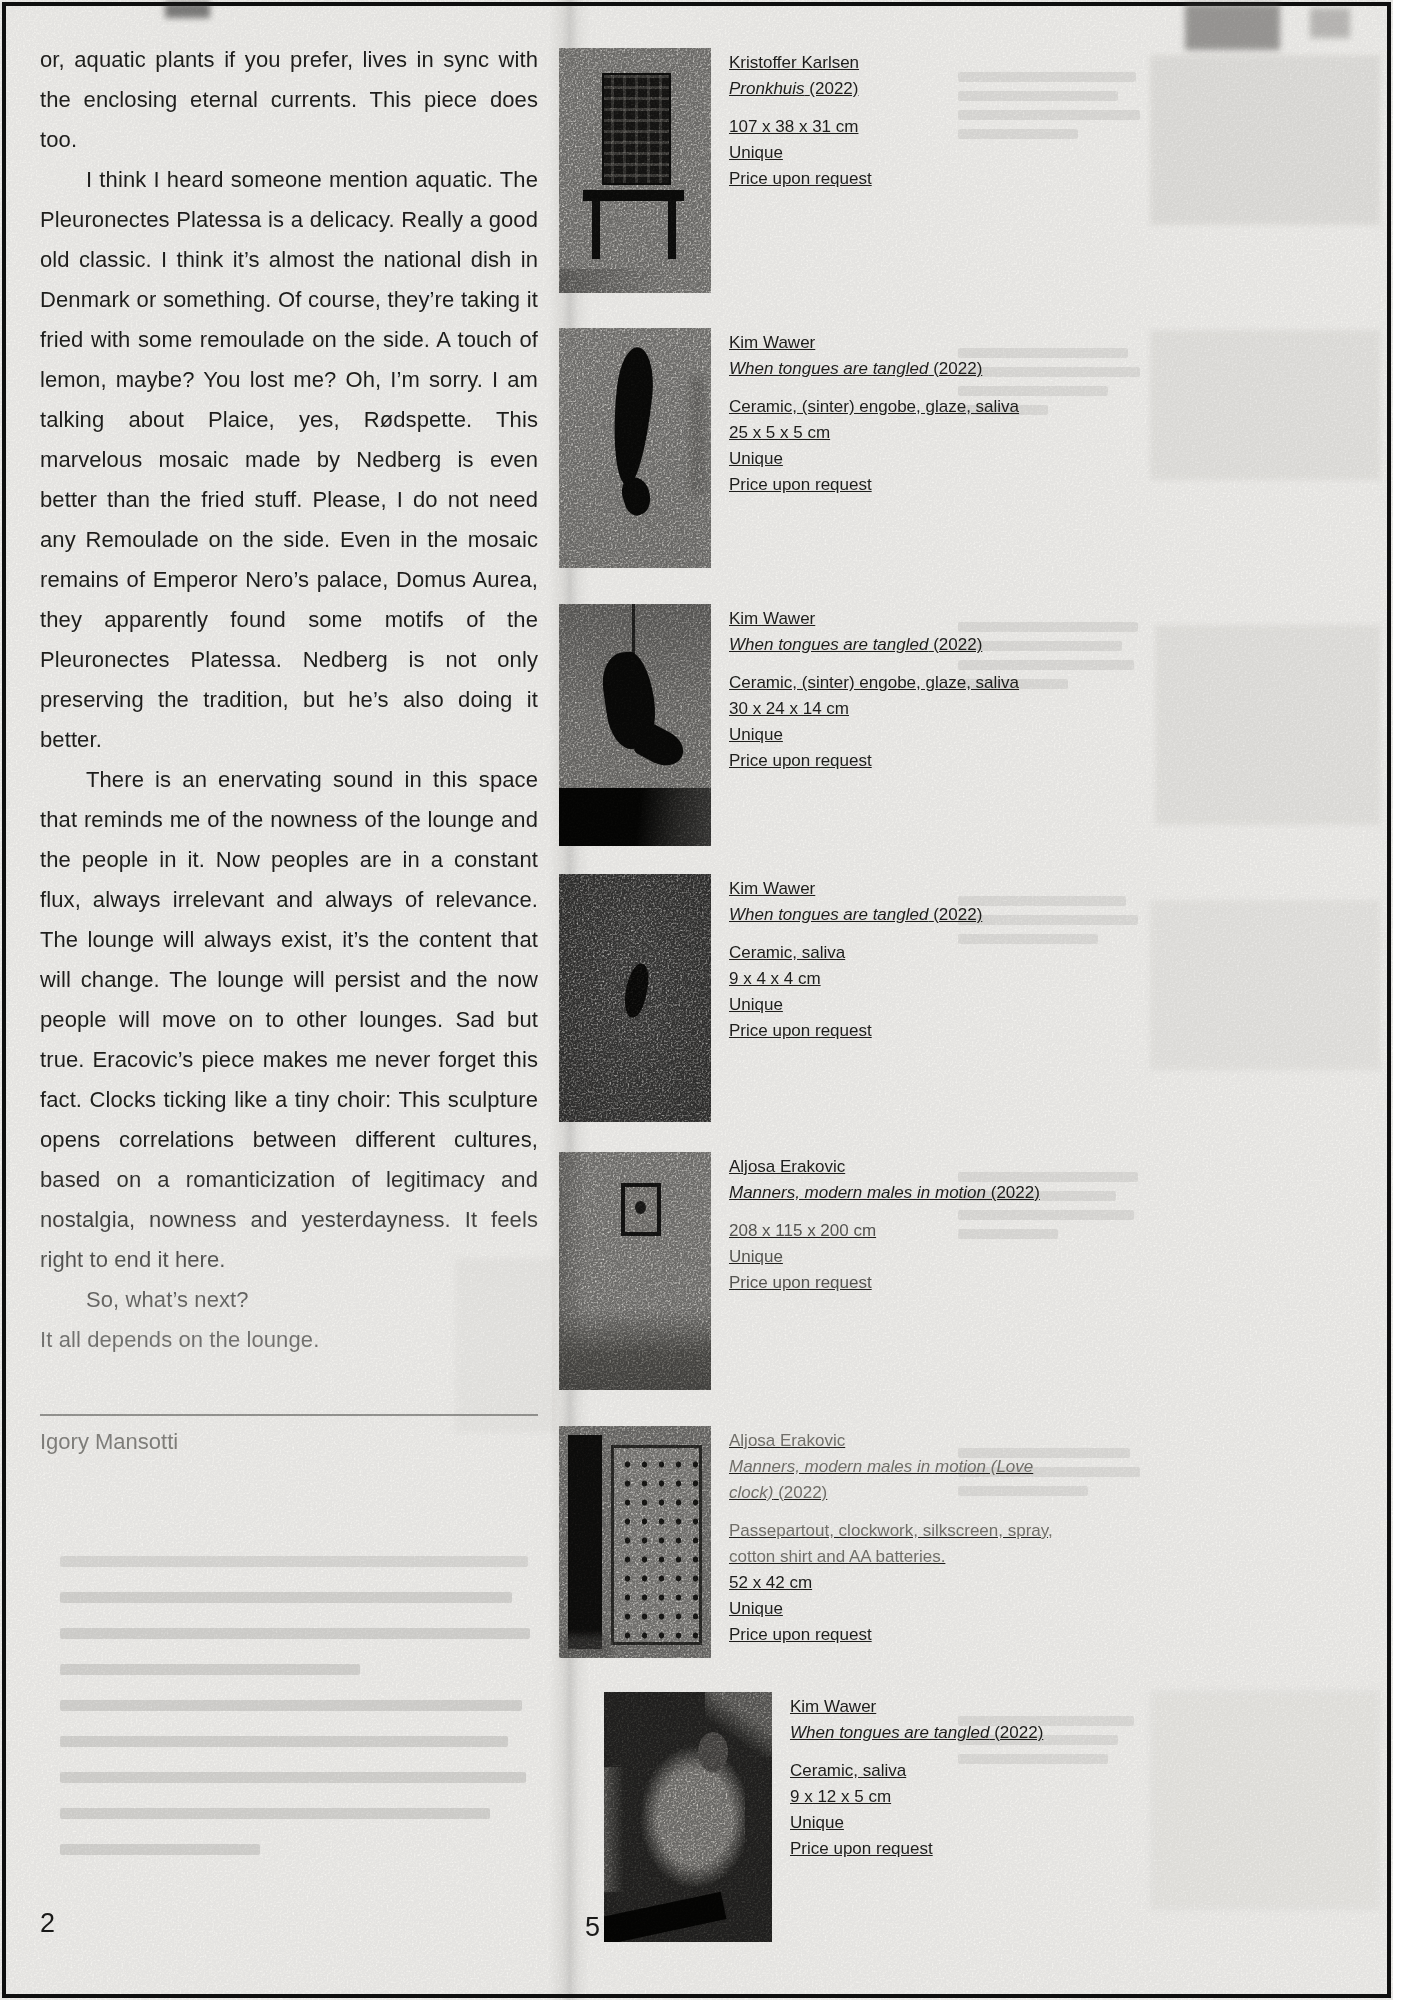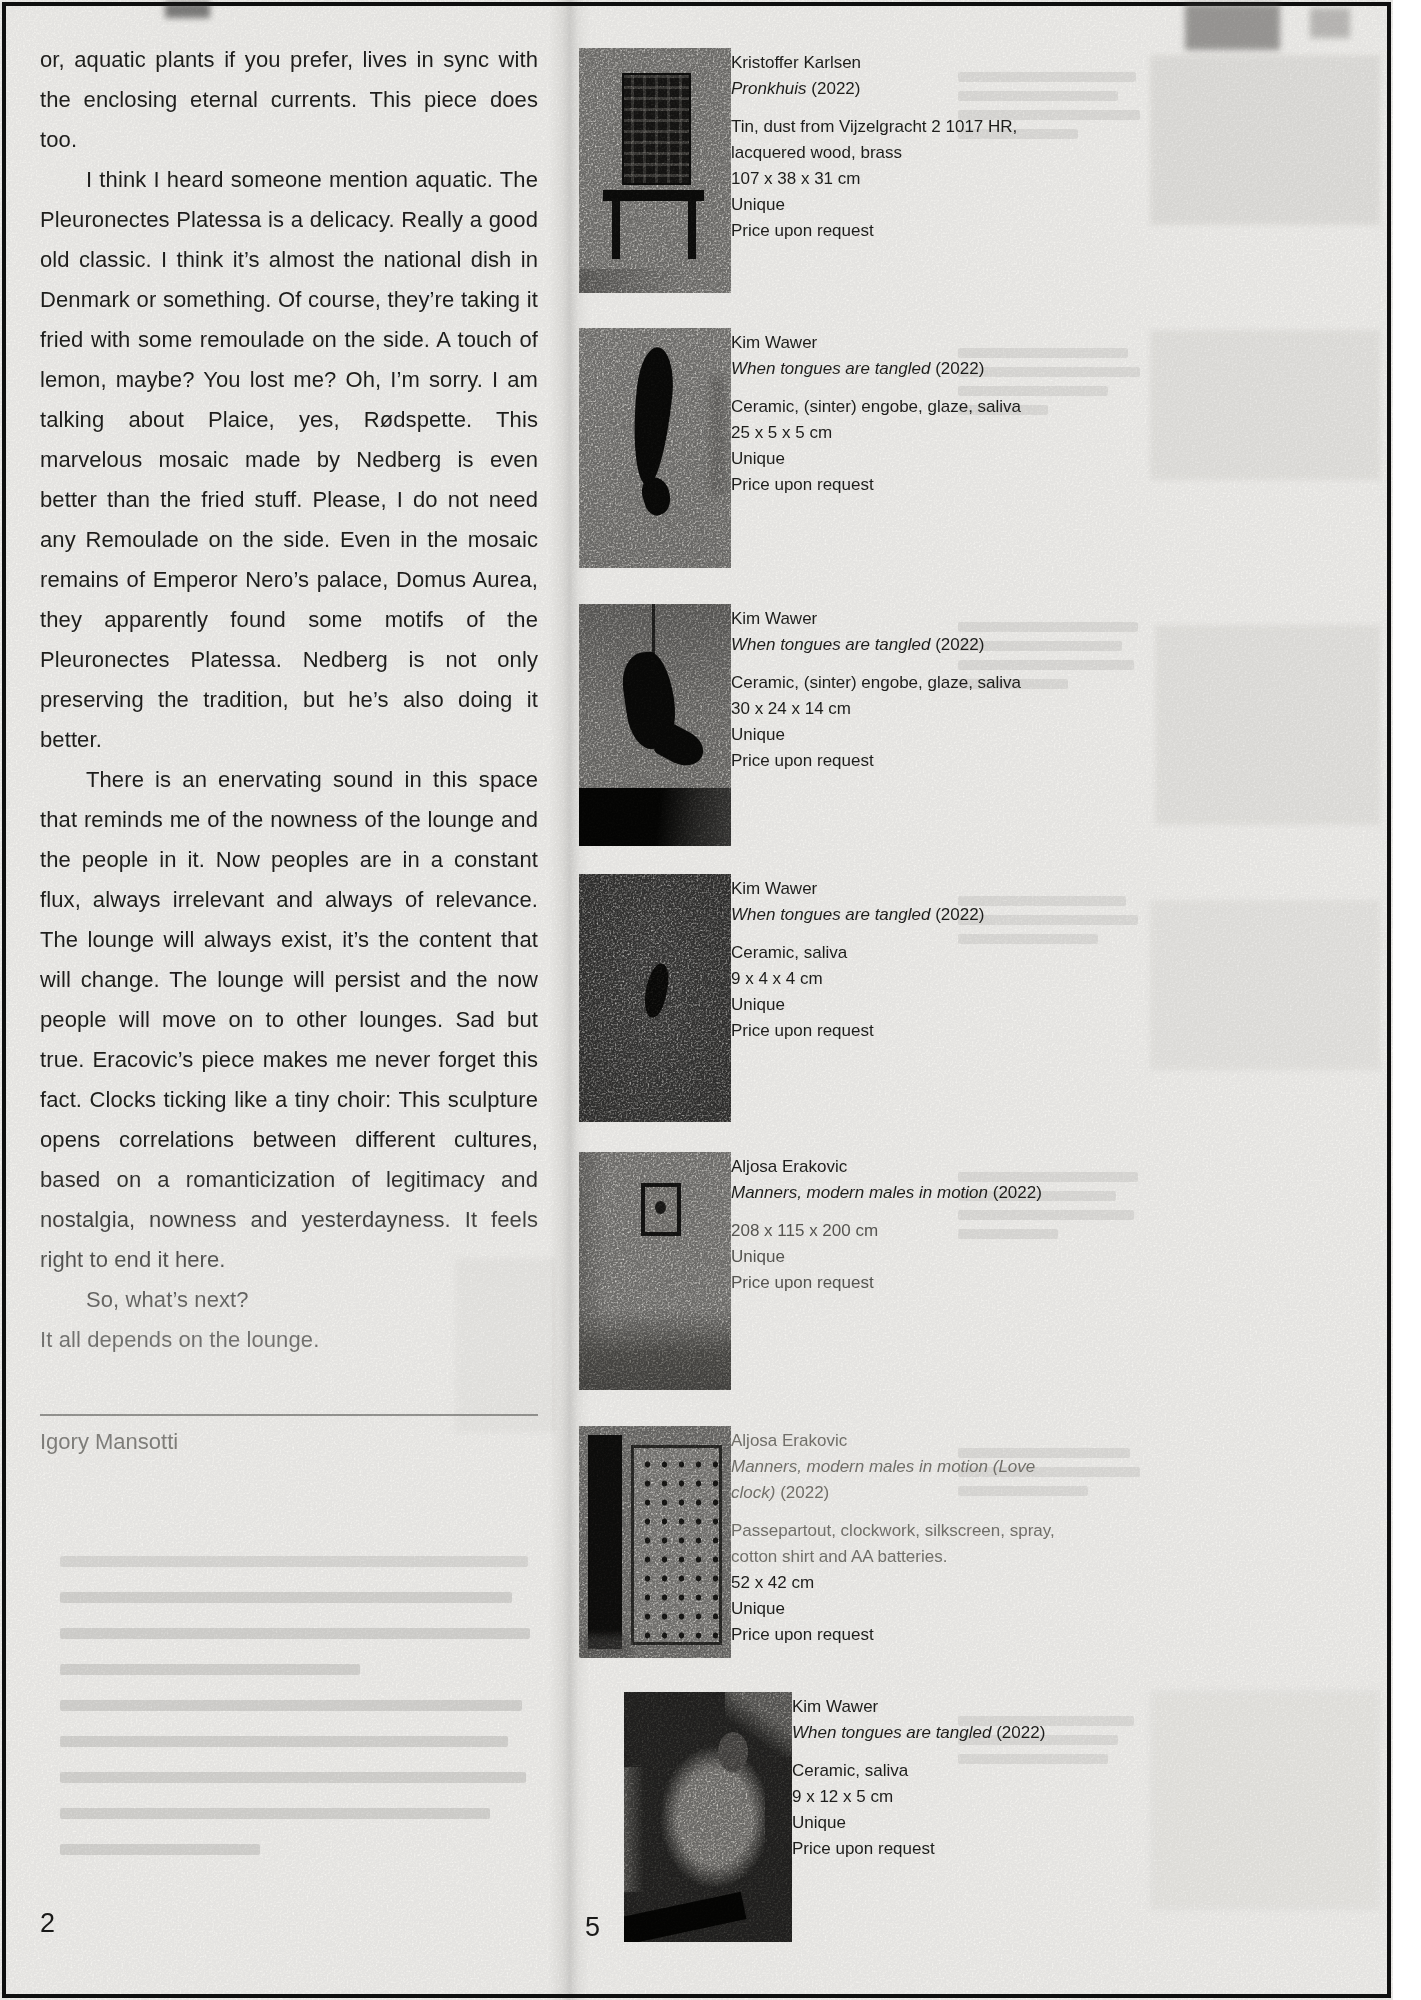--- a/index.html
+++ b/index.html
@@ -19,21 +19,21 @@
   .page-left p.ind{text-indent:46px;}
   .sigline{border:0;border-top:2px solid #3a3a37;width:100%;margin:54px 0 12px 0;opacity:.75;}
   .signature{font-size:22px;line-height:28px;color:#4f4e4a;}
   .fadeL{position:absolute;left:30px;top:1140px;width:522px;height:430px;z-index:7;pointer-events:none;
     background:linear-gradient(180deg, rgba(244,243,240,0) 0%, rgba(244,243,240,0.42) 45%, rgba(244,243,240,0.22) 100%);}
   .pagenum{position:absolute;font-size:27px;font-weight:400;color:#1b1b1a;z-index:8;}
   .pn-left{left:40px;top:1908px;}
   .pn-right{left:585px;top:1912px;}
 
   
-  .entry{position:absolute;left:579px;display:flex;width:580px;z-index:6;}
+  .entry{position:absolute;left:559px;display:flex;gap:18px;width:580px;z-index:6;text-decoration:underline;}
   .etext{width:352px;font-size:17px;line-height:26px;padding-top:2px;}
   .etext .ttl{font-style:italic;}
   .spacer{height:12px;}
   .thumb{flex:0 0 auto;width:152px;position:relative;overflow:hidden;}
   .thumb .shp{position:absolute;}
   .grain{position:absolute;inset:0;width:100%;height:100%;opacity:.5;pointer-events:none;}
   .t4 + .etext{}
   .e7 .thumb{width:168px;margin-left:45px;}
   .entry.semi .materials,.entry.semi .dims,.entry.semi .edition,.entry.semi .price{color:#5a5955;}
   .entry.faded .artist,.entry.faded .titleline,.entry.faded .materials{color:#77756f;}
@@ -140,21 +140,20 @@
         <div class="shp s4"></div>
       <div class="shp s5"></div>
       <svg class="grain" aria-hidden="true">
           <rect width="100%" height="100%" filter="url(#grainF)"></rect>
         </svg>
     </div>
     <div class="etext">
       <div class="artist">Kristoffer Karlsen</div>
       <div class="titleline"><span class="ttl">Pronkhuis</span> <span>(2022)</span></div>
       <div class="spacer"></div>
-      <div class="materials">Tin, dust from Vijzelgracht 2 1017 HR, lacquered wood, brass</div>
       <div class="dims">107 x 38 x 31 cm</div>
       <div class="edition">Unique</div>
       <div class="price">Price upon request</div>
     </div>
   </div>
 
   <div class="entry" style="top:328px">
     <div class="thumb t2">
       <div class="shp s1"></div>
         <div class="shp s2"></div>

